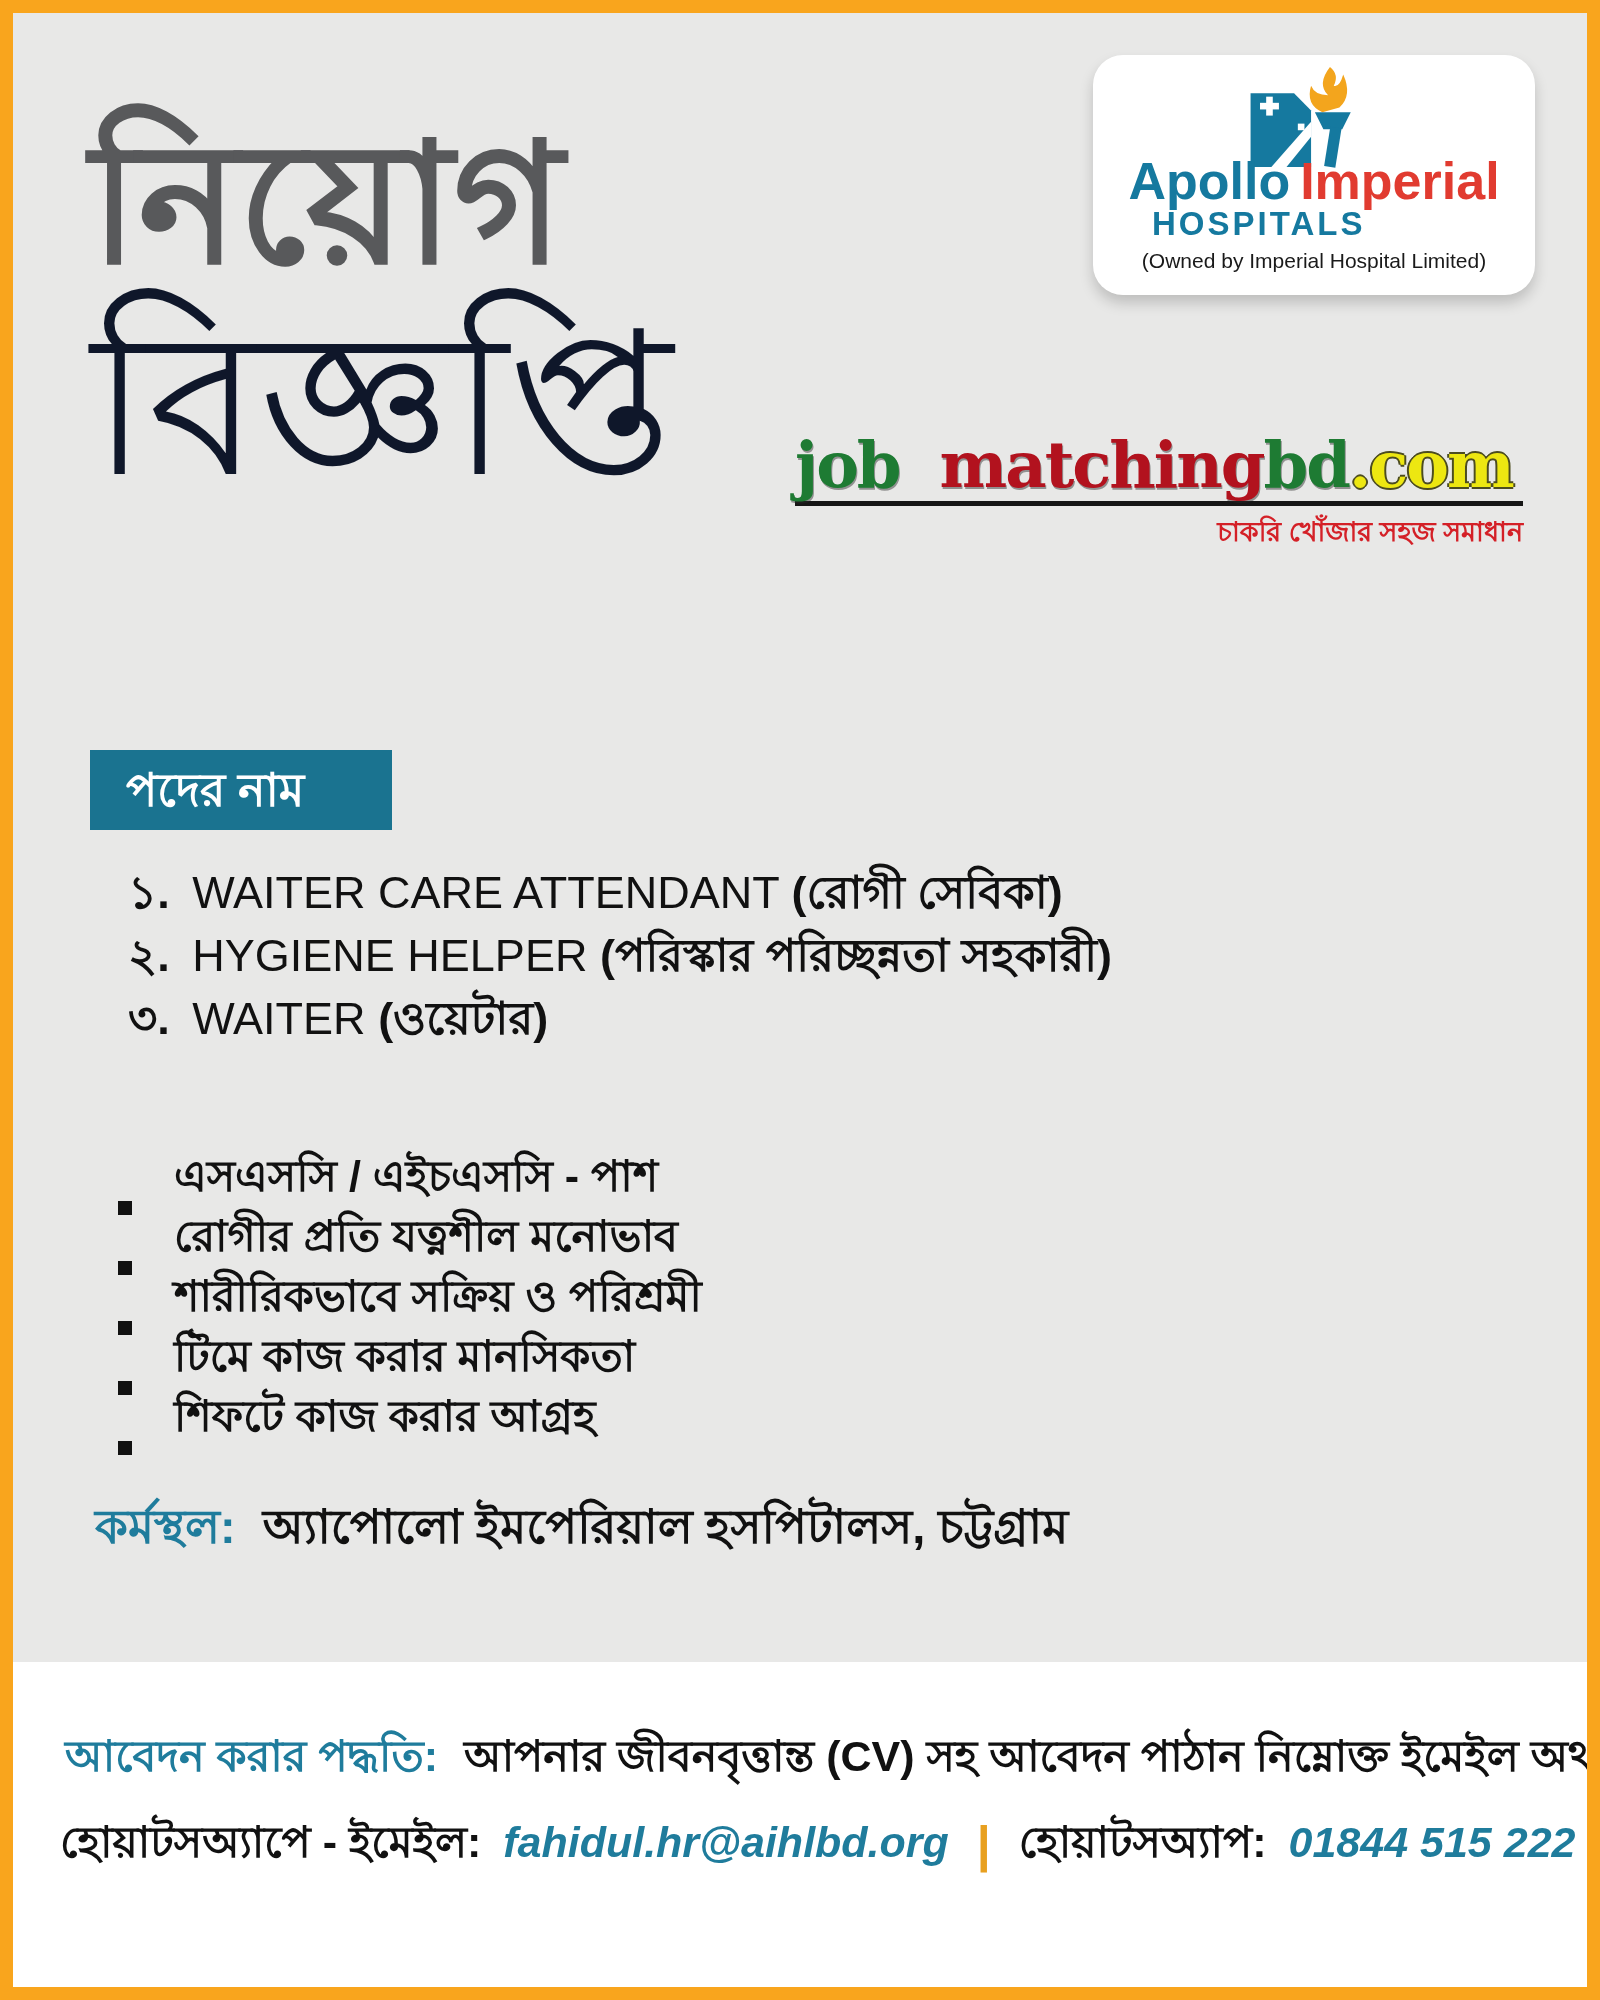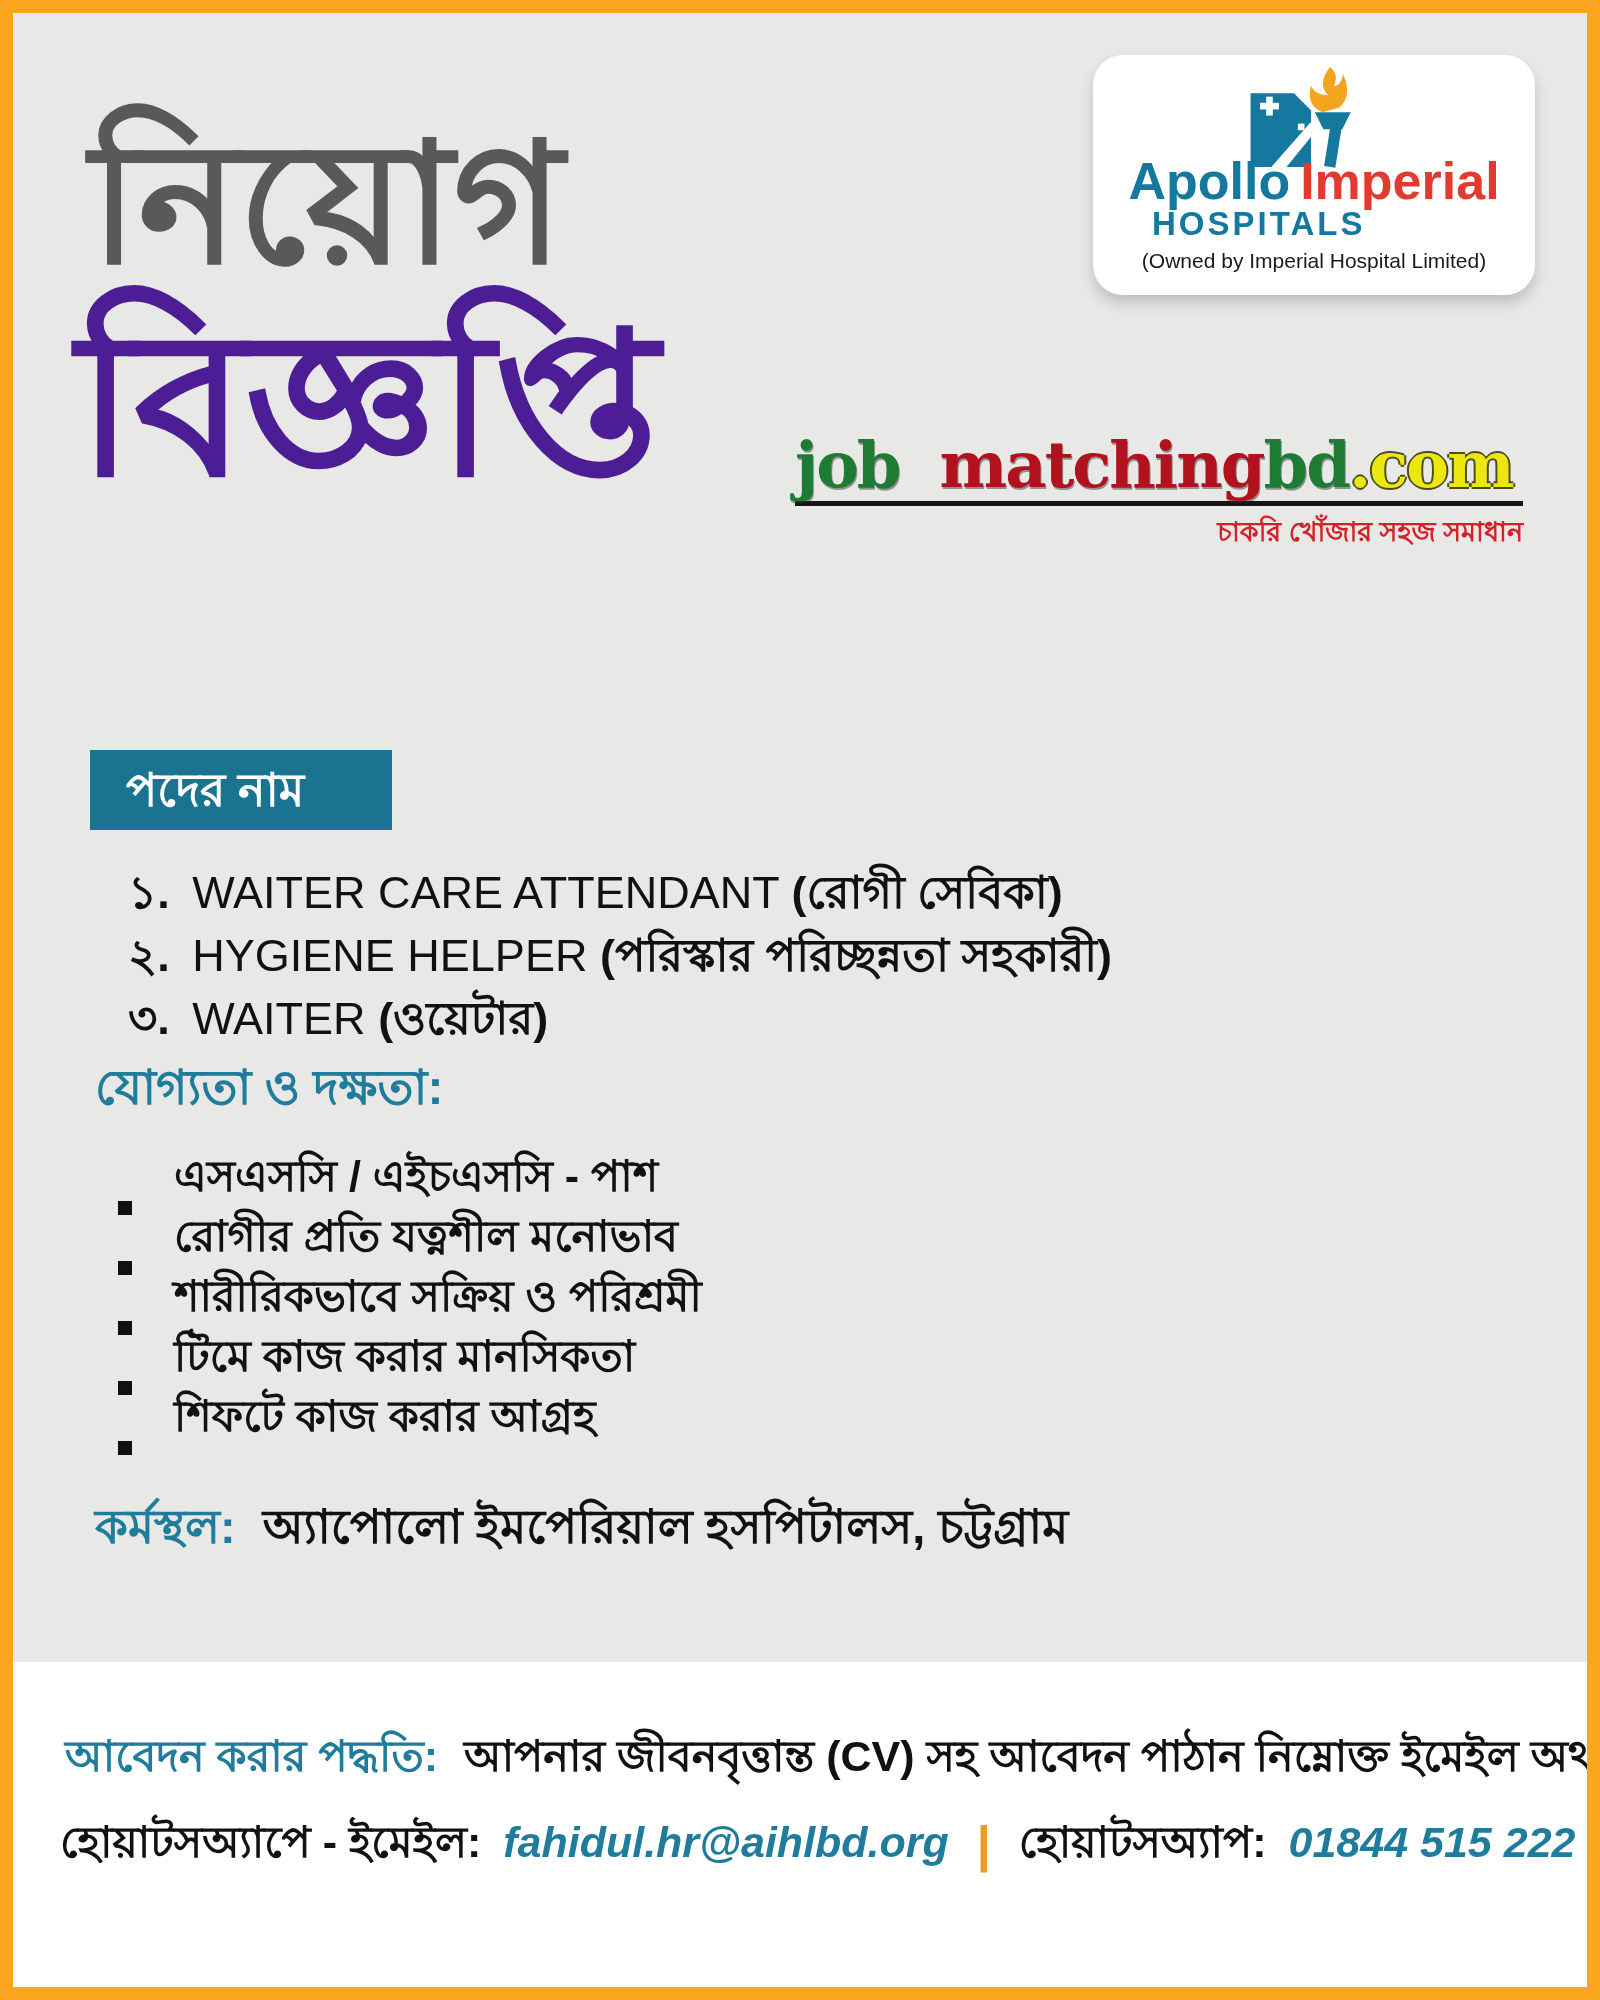--- a/index.html
+++ b/index.html
@@ -17,22 +17,22 @@
     background:#E8E8E7; overflow:hidden;
   }
 
   
   .title-word1 {
     position:absolute; left:77px; top:95px;
     font-size:168px; font-weight:bold; color:#58595B; line-height:1.15;
     white-space:nowrap;
   }
   .title-word2 {
-    position:absolute; left:64px; top:272px;
-    font-size:200px; font-weight:bold; color:#4c1d95; line-height:1.2;
+    position:absolute; left:78px; top:272px;
+    font-size:200px; font-weight:normal; color:#0f172a; line-height:1.2;
     white-space:nowrap;
   }
 
   
   .hospital-card {
     position:absolute; left:1080px; top:42px; width:442px; height:240px;
     background:#FFFFFF; border-radius:30px;
     box-shadow:0 8px 14px rgba(0,0,0,0.18);
     display:flex; flex-direction:column; align-items:center; justify-content:flex-start;
     padding-top:10px; box-sizing:border-box;
@@ -153,21 +153,20 @@
         <span class="en">HYGIENE HELPER</span>
         <span class="bn">(পরিস্কার পরিচ্ছন্নতা সহকারী)</span>
       </div>
       <div class="position-row">
         <span class="num">৩.</span>
         <span class="en">WAITER</span>
         <span class="bn">(ওয়েটার)</span>
       </div>
     </div>
 
-    <div class="qual-heading">যোগ্যতা ও দক্ষতা:</div>
 
     <div class="qual-list">
       <div class="qual-row">
         <span class="qual-bullet"></span>
         <span class="qual-text">এসএসসি / এইচএসসি - পাশ</span>
       </div>
       <div class="qual-row">
         <span class="qual-bullet"></span>
         <span class="qual-text">রোগীর প্রতি যত্নশীল মনোভাব</span>
       </div>

